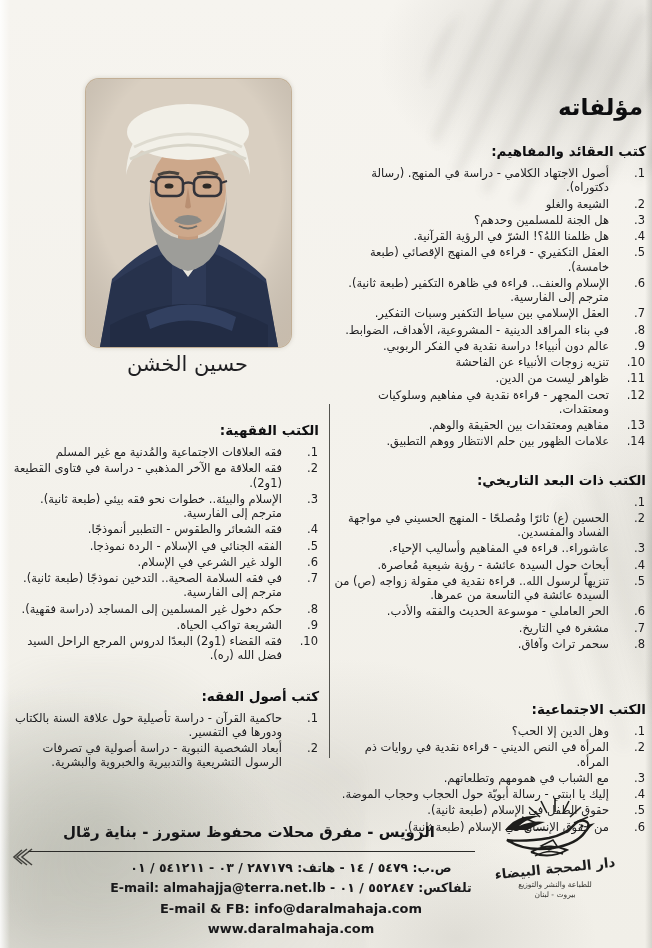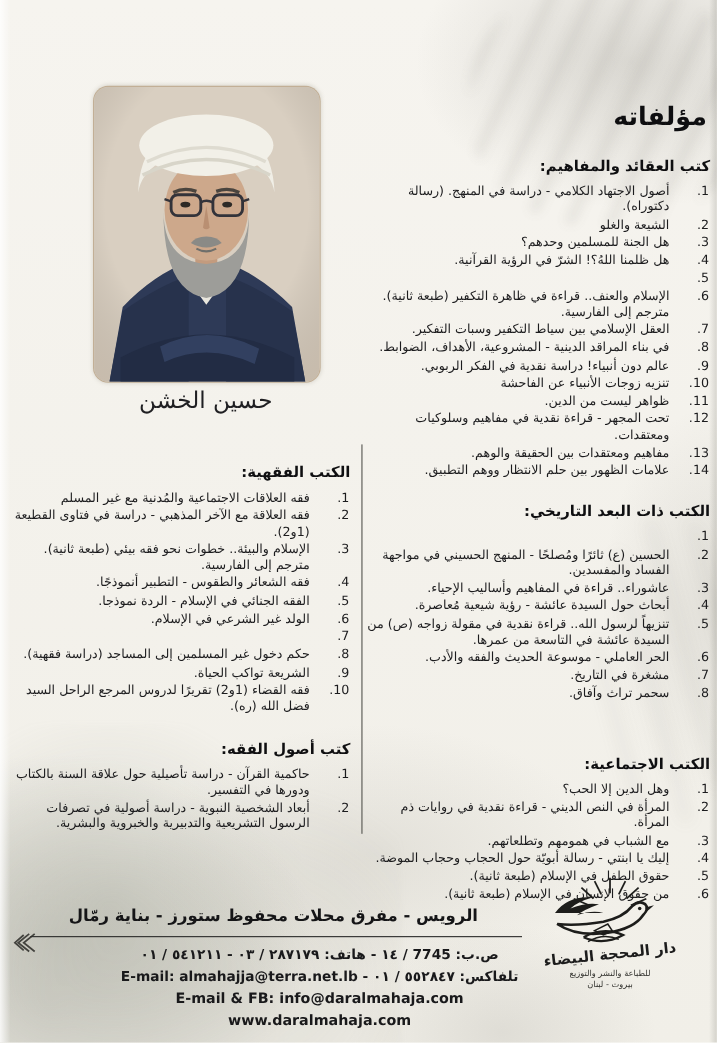--- a/index.html
+++ b/index.html
@@ -171,20 +171,21 @@
           <li>
             <span class="num">.3</span>
             <span class="txt">هل الجنة للمسلمين وحدهم؟</span>
           </li>
           <li>
             <span class="num">.4</span>
             <span class="txt">هل ظلمنا اللهُ؟! الشرّ في الرؤية القرآنية.</span>
           </li>
           <li>
             <span class="num">.5</span>
+            <span class="txt">العقل التكفيري - قراءة في المنهج الإقصائي (طبعة خامسة).</span>
           </li>
           <li>
             <span class="num">.6</span>
             <span class="txt">الإسلام والعنف.. قراءة في ظاهرة التكفير (طبعة ثانية). مترجم إلى الفارسية.</span>
           </li>
           <li>
             <span class="num">.7</span>
             <span class="txt">العقل الإسلامي بين سياط التكفير وسبات التفكير.</span>
           </li>
           <li>
@@ -309,32 +310,33 @@
           <li>
             <span class="num">.5</span>
             <span class="txt">الفقه الجنائي في الإسلام - الردة نموذجا.</span>
           </li>
           <li>
             <span class="num">.6</span>
             <span class="txt">الولد غير الشرعي في الإسلام.</span>
           </li>
           <li>
             <span class="num">.7</span>
+            <span class="txt">في فقه السلامة الصحية.. التدخين نموذجًا (طبعة ثانية). مترجم إلى الفارسية.</span>
           </li>
           <li>
             <span class="num">.8</span>
             <span class="txt">حكم دخول غير المسلمين إلى المساجد (دراسة فقهية).</span>
           </li>
           <li>
             <span class="num">.9</span>
             <span class="txt">الشريعة تواكب الحياة.</span>
           </li>
           <li>
             <span class="num">.10</span>
-            <span class="txt">فقه القضاء (1و2) تقريرًا لدروس المرجع الراحل السيد فضل الله (ره).</span>
+            <span class="txt">فقه القضاء (1و2) البعدًا لدروس المرجع الراحل السيد فضل الله (ره).</span>
           </li>
         </ol>
     </section>
     <section class="section mt-usul">
       <h2>كتب أصول الفقه:</h2>
       <ol class="book-list">
           <li>
             <span class="num">.1</span>
             <span class="txt">حاكمية القرآن - دراسة تأصيلية حول علاقة السنة بالكتاب ودورها في التفسير.</span>
           </li>
@@ -344,21 +346,21 @@
           </li>
         </ol>
     </section>
   </div>
 
   <div class="footer-address">الرويس - مفرق محلات محفوظ ستورز - بناية رمّال</div>
   <div class="address-rule"></div>
   <svg class="mark-chevrons" viewBox="0 0 22 22">
     <path d="M20,3 L10,11 L20,19 M15,3 L5,11 L15,19 M10,4 L2,11 L10,18" fill="none" stroke="#2c2c28" stroke-width="1.6"></path>
   </svg>
-  <div class="contact c1">ص.ب: 7745 / ١٤ - هاتف: ٢٨٧١٧٩ / ٠٣ - ٥٤١٢١١ / ٠١</div>
+  <div class="contact c1">ص.ب: ٥٤٧٩ / ١٤ - هاتف: ٢٨٧١٧٩ / ٠٣ - ٥٤١٢١١ / ٠١</div>
   <div class="contact c2">تلفاكس: ٥٥٢٨٤٧ / ٠١ - E-mail: almahajja@terra.net.lb</div>
   <div class="contact c4">www.daralmahaja.com</div>
   <div class="contact c3">E-mail &amp; FB: info@daralmahaja.com</div>
 
   <div class="logo">
     <svg class="logo-mark" width="128" height="70" viewBox="0 0 128 70">
 
       <g stroke="#1d1d1b" stroke-width="1.6" fill="none">
         <path d="M64,16 L64,2"></path>
         <path d="M56,17 L50,5"></path>

